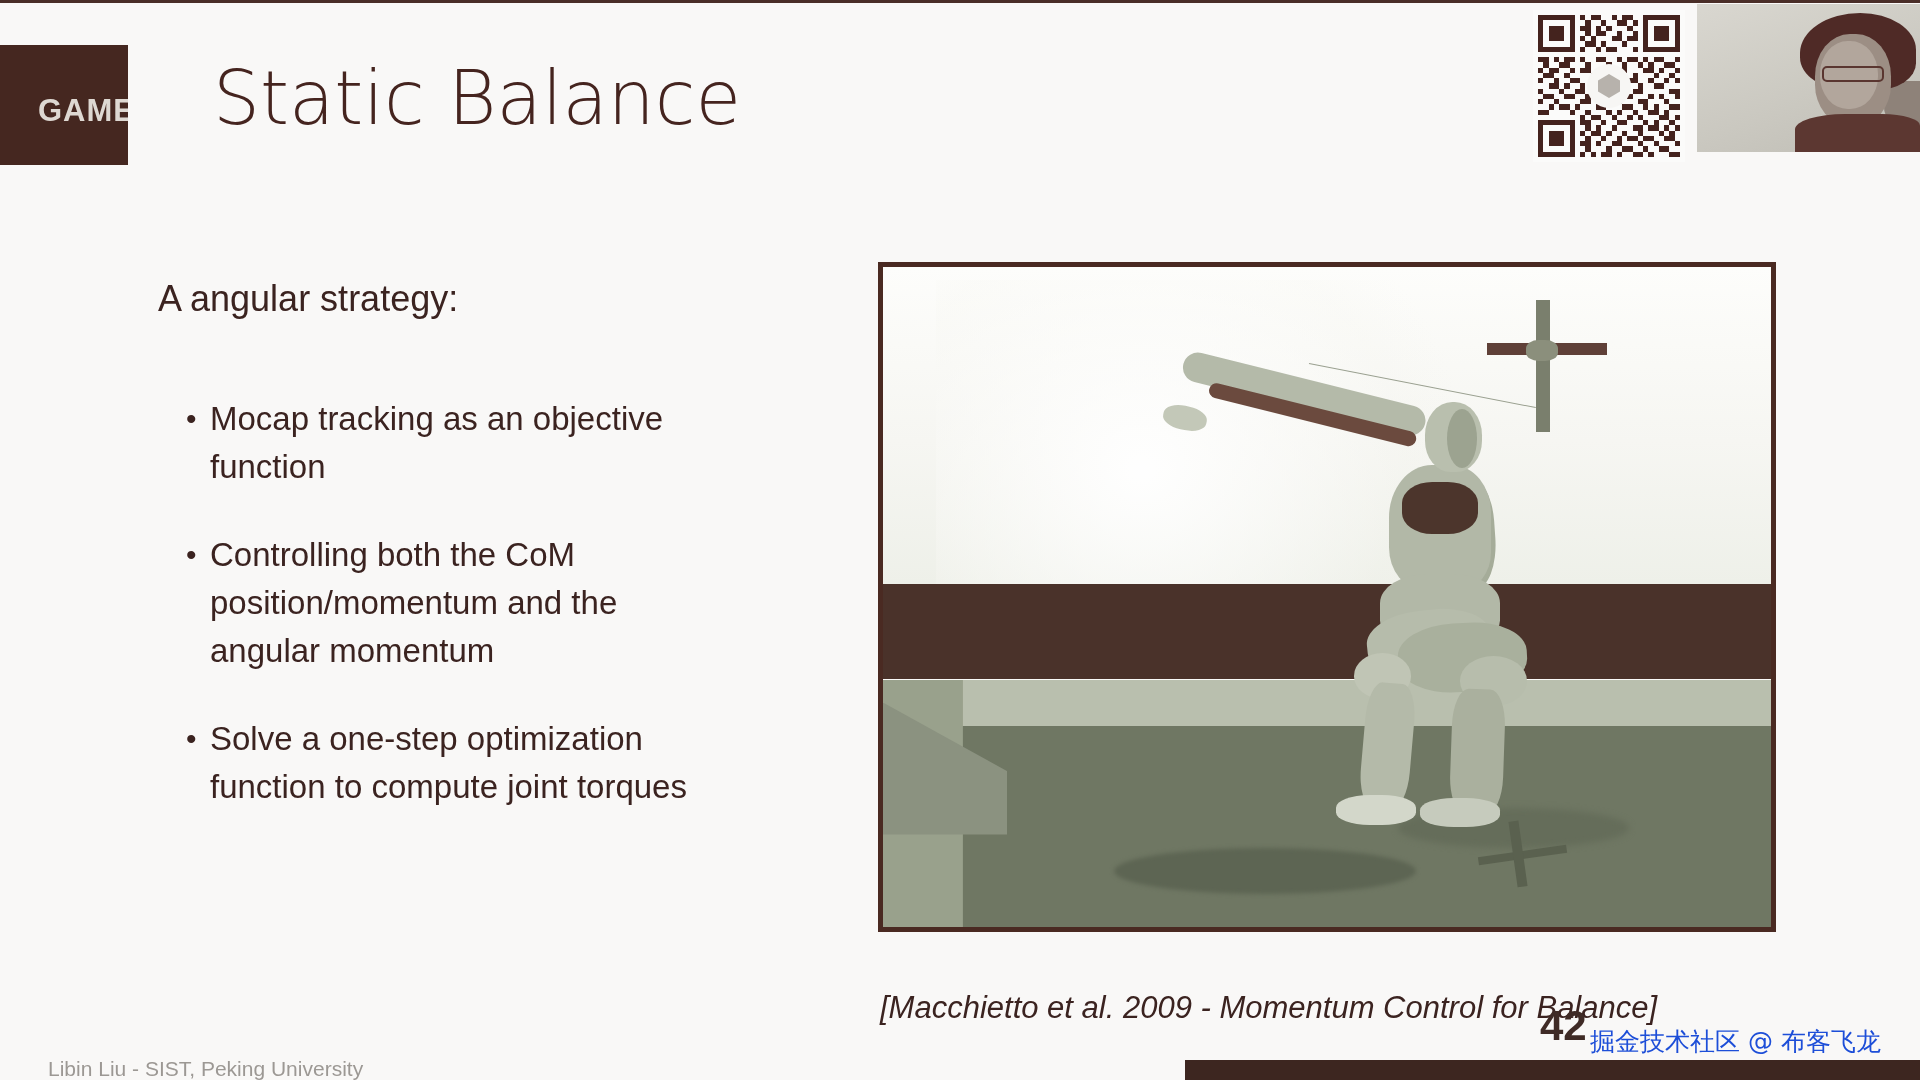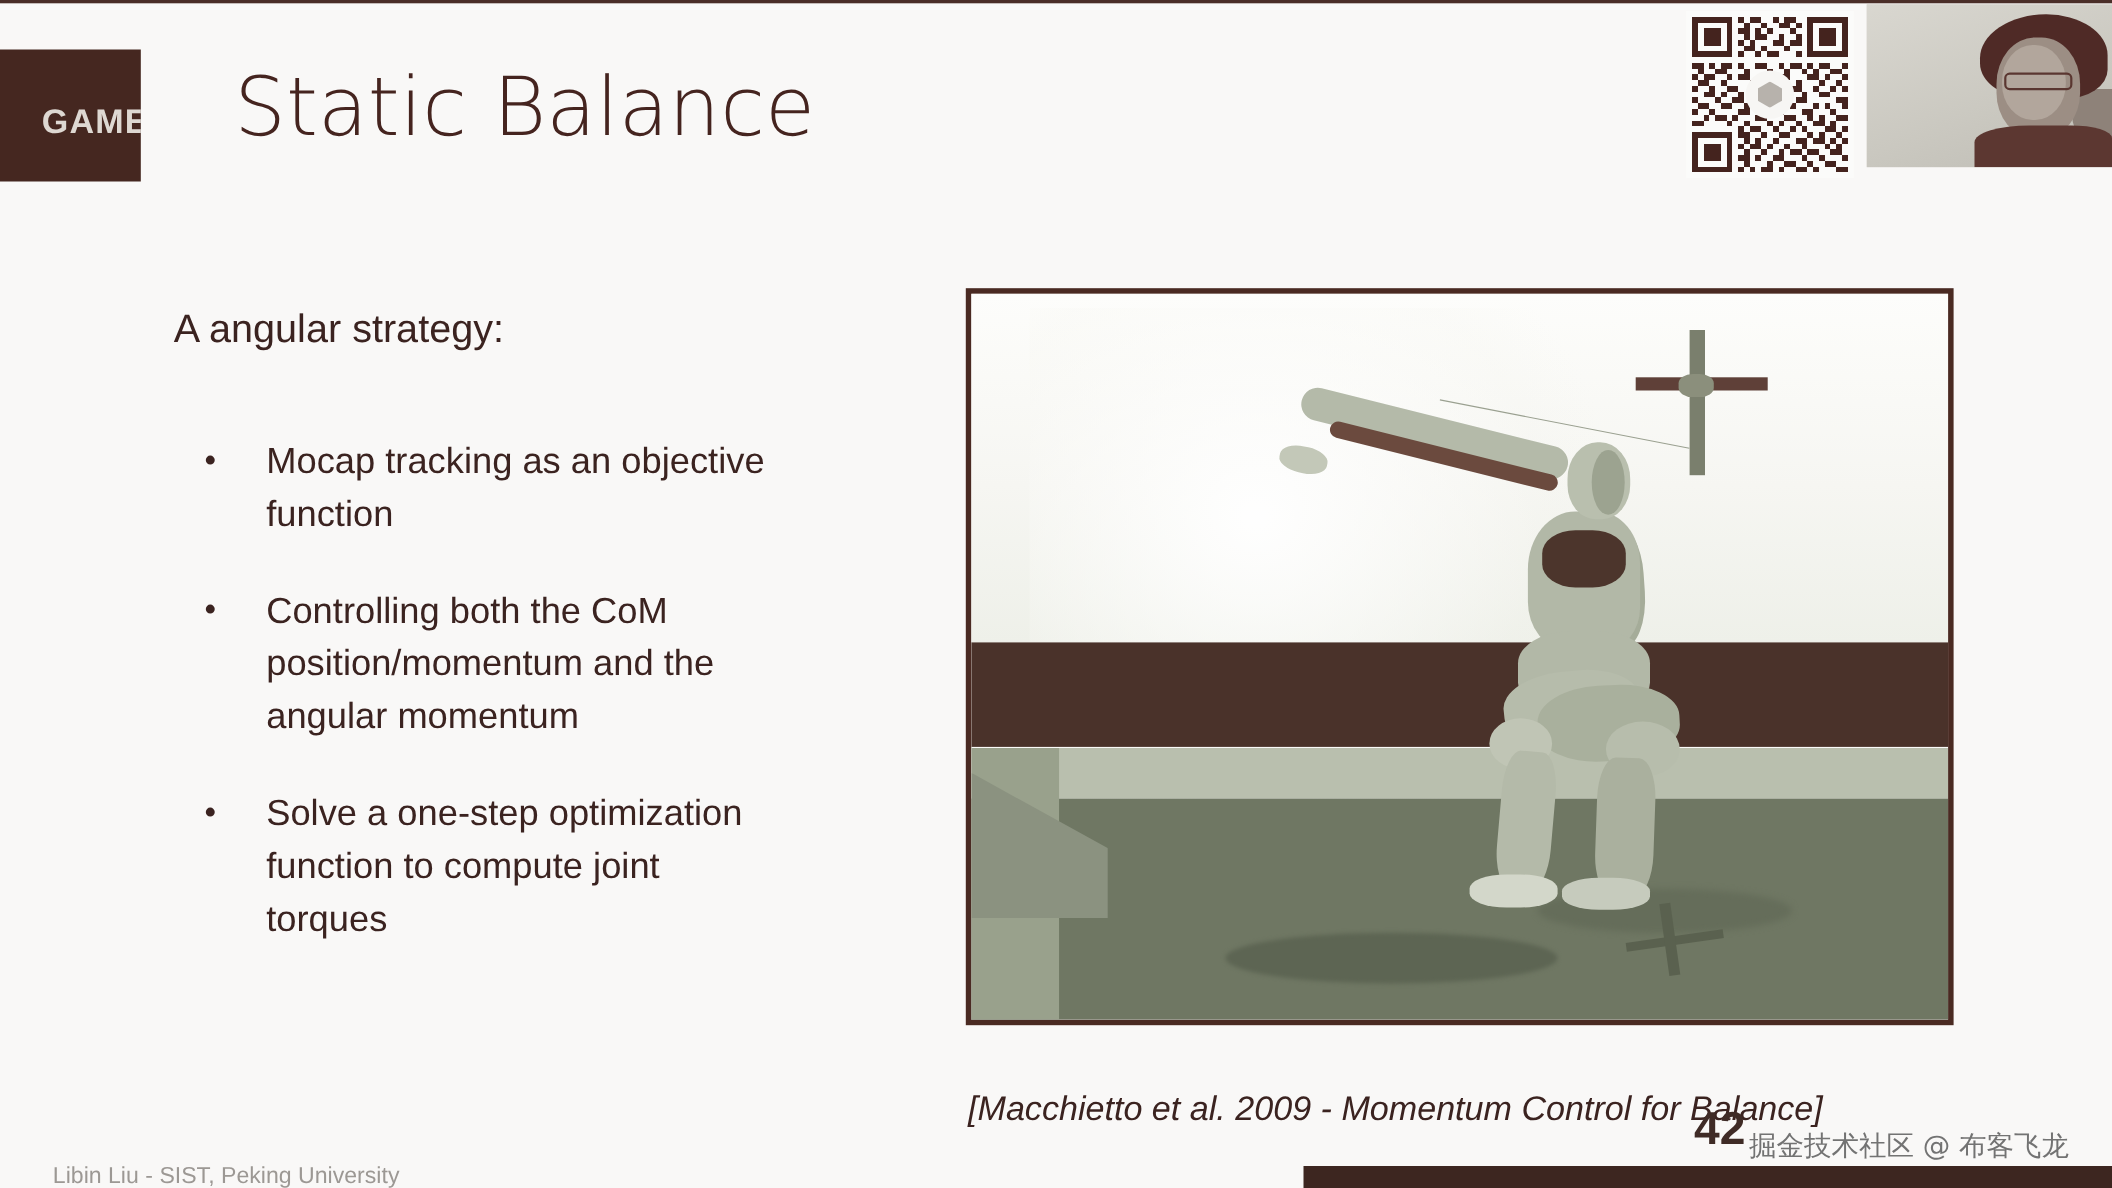--- a/index.html
+++ b/index.html
@@ -39,21 +39,21 @@
     position:absolute;left:158px;top:278px;
     font-size:36px;color:#3b2320;font-weight:400;white-space:nowrap;
   }
   .bullets{position:absolute;left:158px;top:395px;width:560px;}
   .bullet{display:flex;align-items:flex-start;margin-bottom:40px;}
   .bullet .dot{
     width:52px;flex:0 0 52px;font-size:30px;color:#3b2320;line-height:48px;
     text-align:left;padding-left:28px;box-sizing:border-box;
   }
   .bullet .btext{
-    font-size:33px;line-height:48px;color:#3b2320;font-weight:400;margin-left:32px;
+    font-size:33px;line-height:48px;color:#3b2320;font-weight:400;
   }
 
   
   .figure{
     position:absolute;left:878px;top:262px;width:898px;height:670px;
     border:5px solid #4a2a22;box-sizing:border-box;overflow:hidden;
     background:#fbfbf9;
   }
   .fig-sky{position:absolute;left:0;top:0;width:100%;height:48%;
     background:linear-gradient(180deg,#fdfdfb 0%,#f6f6f2 55%,#eef0e9 100%);}
@@ -118,21 +118,21 @@
 
   
   .pagenum{
     position:absolute;left:1540px;top:1002px;
     font-size:42px;font-weight:700;color:#3f2b26;
   }
 
   
   .watermark{
     position:absolute;left:1590px;top:1025px;
-    font-size:25px;color:#737373;white-space:nowrap;
+    font-size:25px;color:#1d4ed8;white-space:nowrap;
     font-family:"DejaVu Sans", sans-serif;
   }
 
   
   .foot-left{
     position:absolute;left:48px;top:1057px;
     font-size:21px;color:#9c9894;white-space:nowrap;
   }
   .foot-center{
     position:absolute;left:608px;top:1057px;

